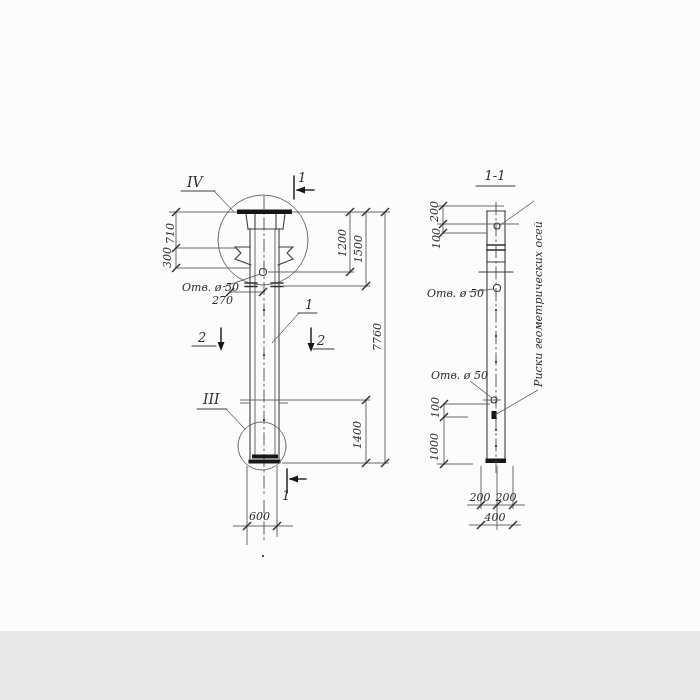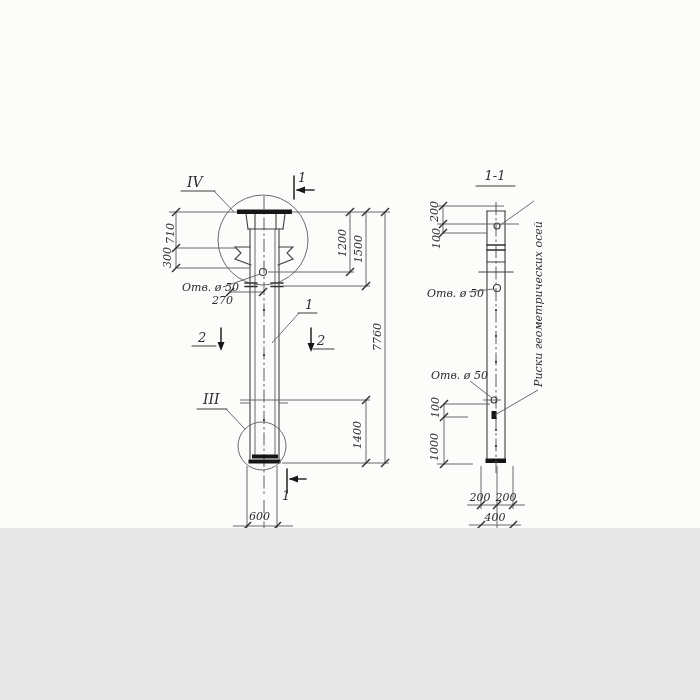--- a/index.html
+++ b/index.html
@@ -1,16 +1,16 @@
 <!DOCTYPE html>
 <html><head>
 <meta charset="utf-8">
 <style>
   html,body{margin:0;padding:0;background:#e8e8e8;}
-  .page{width:700px;height:528px;background:#fcfcfb;position:relative;margin:0 auto;
+  .page{width:700px;height:631px;background:#fcfcfb;position:relative;margin:0 auto;
         font-family:"DejaVu Serif", serif;}
   svg{position:absolute;left:0;top:0;}
   .ln{stroke:#3f3f3f;stroke-width:1.1;fill:none;stroke-linecap:round;}
   .lnm{stroke:#2e2e2e;stroke-width:1.6;fill:none;stroke-linecap:round;}
   .thin{stroke:#5a5a5a;stroke-width:0.9;fill:none;}
   .dash{stroke:#4a4a4a;stroke-width:0.9;fill:none;stroke-dasharray:13 3 2.5 3;}
   .tk{stroke:#2e2e2e;stroke-width:1.4;}
   .fillD{fill:#161616;stroke:none;}
   .txt{font:italic 11px "DejaVu Serif", serif;fill:#2c2c2c;}
   .txtB{font:italic 13px "DejaVu Serif", serif;fill:#2c2c2c;}

